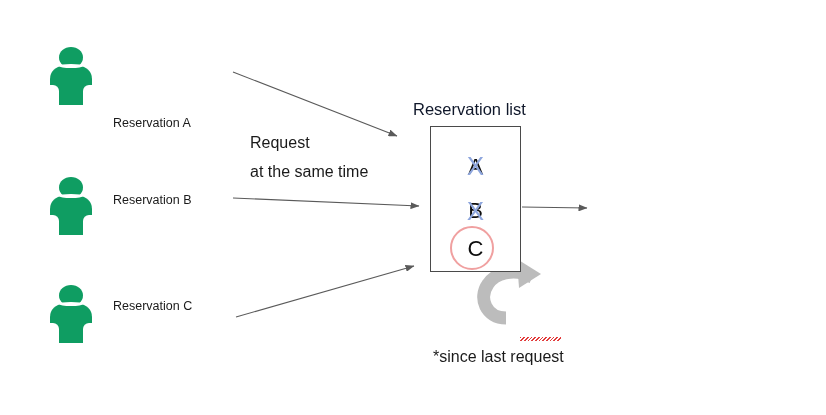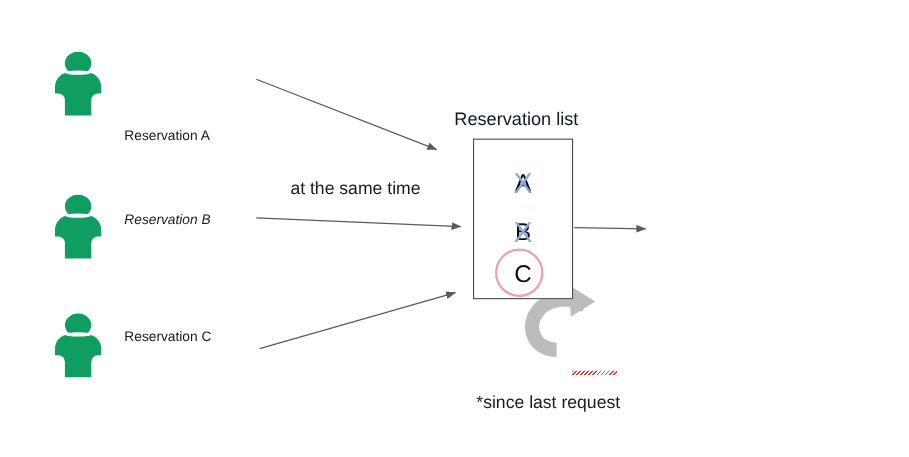--- a/index.html
+++ b/index.html
@@ -194,36 +194,37 @@
   <div class="person" style="left:48px; top:285px; --pg:#0f9d62;">
     <div class="head"></div>
     <div class="body"></div>
     <div class="gap"></div>
     <div class="notch-l"></div>
     <div class="notch-r"></div>
   </div>
 
   <div class="lbl" style="left:113px; top:71px;margin-top:44px;">Reservation A</div>
 
-  <div class="lbl" style="left:113px; top:192px;font-style:italic;">Reservation B</div>
+  <div class="lbl" style="left:113px; top:192px;">Reservation B</div>
 
   <div class="lbl" style="left:113px; top:298px;">Reservation C</div>
 
-  <div class="txt-md" style="left:264px; top:160px;">at the same time</div>
+  <div class="txt-md" style="left:250px; top:131px;">Request</div>
+  <div class="txt-md" style="left:250px; top:160px;">at the same time</div>
 
   <div class="txt-lg" style="left:413px; top:100px;">Reservation list</div>
 
   <div id="res-box"></div>
 
   <div class="slot" style="left:430px; top:156px;">A</div>
   <div class="xmark" style="left:430px; top:153px;">X</div>
 
   <div class="slot" style="left:430px; top:200px;">B</div>
   <div class="xmark" style="left:430px; top:198px;">X</div>
 
   <div class="circle-hl"></div>
   <div class="slot" style="left:430px; top:238px;">C</div>
 
 
   <div class="squiggle" style="left:520px; top:337px; width:41px;"></div>
-  <div class="txt-md" style="left:433px; top:345px;margin-top:10px;">*since last request</div>
+  <div class="txt-md" style="left:433px; top:345px;">*since last request</div>
 
 </div>
 
 </body></html>

